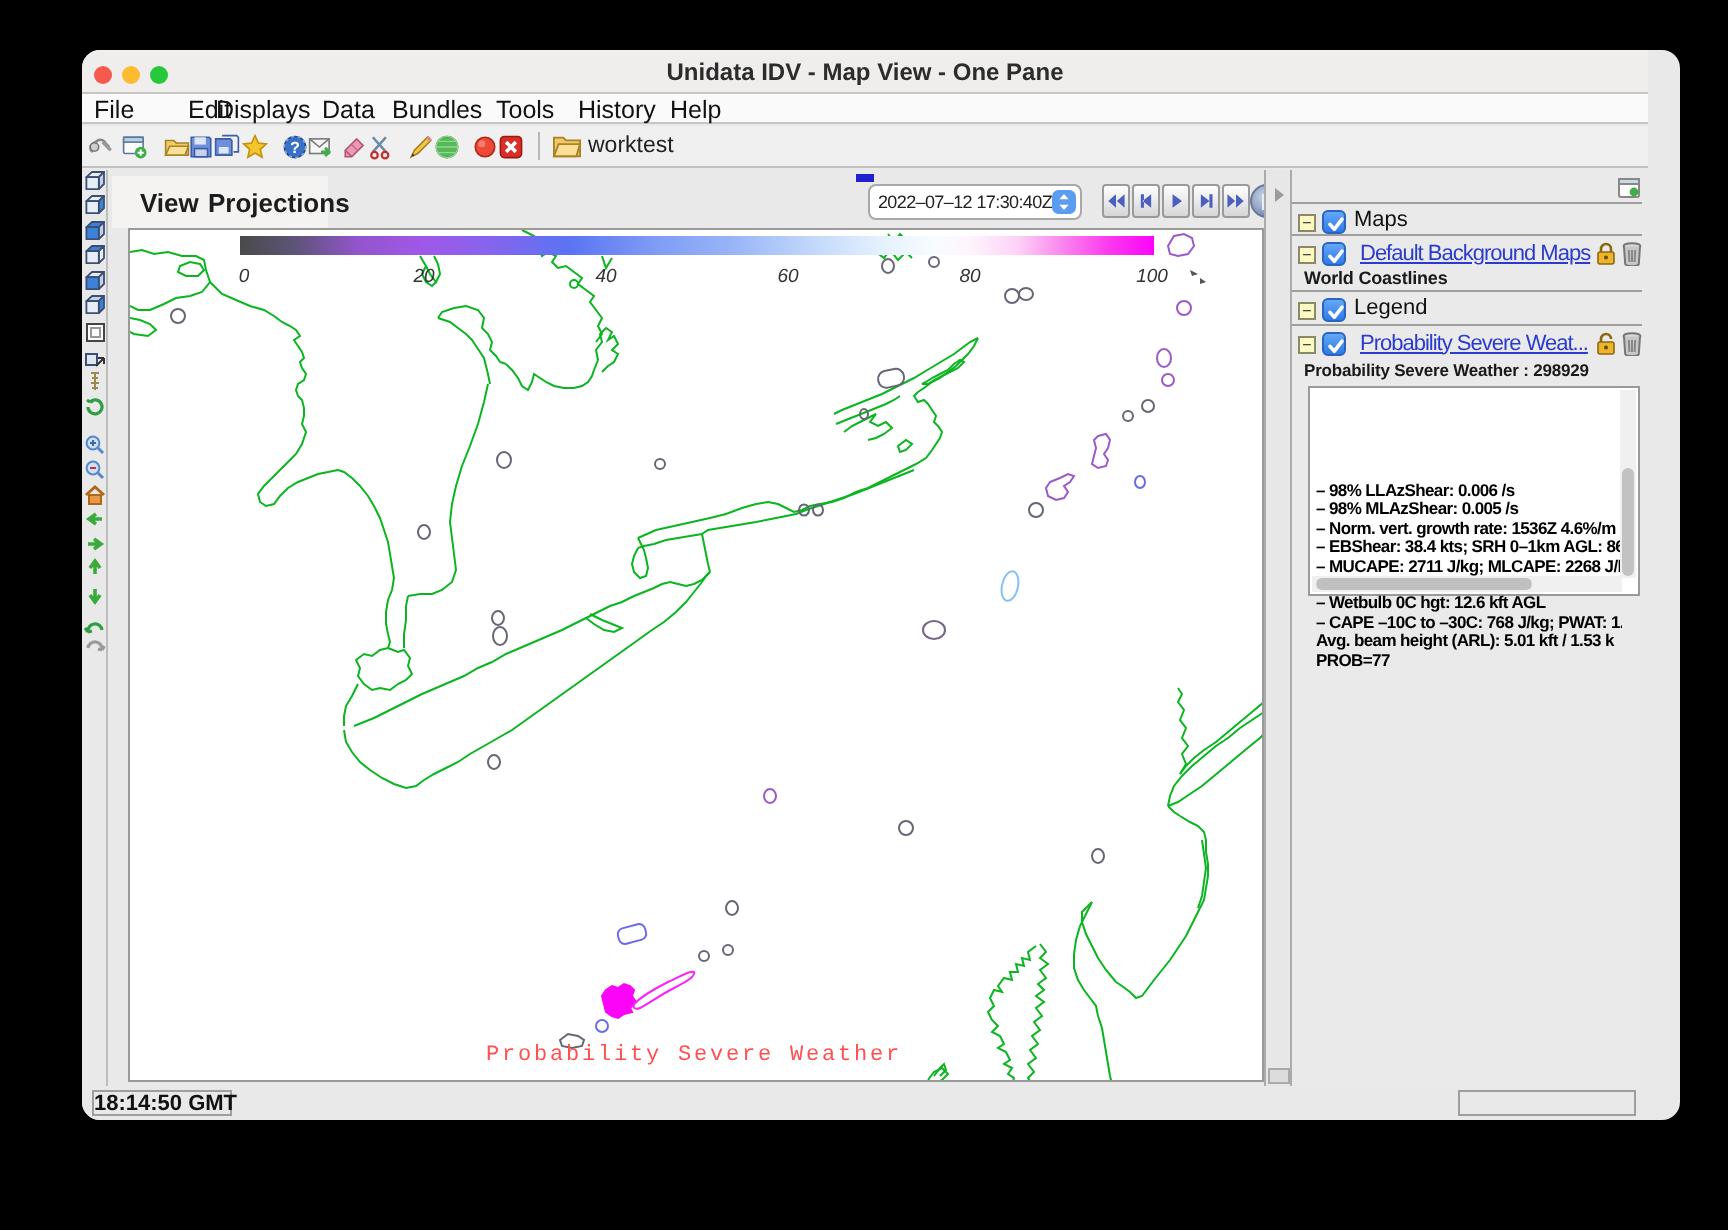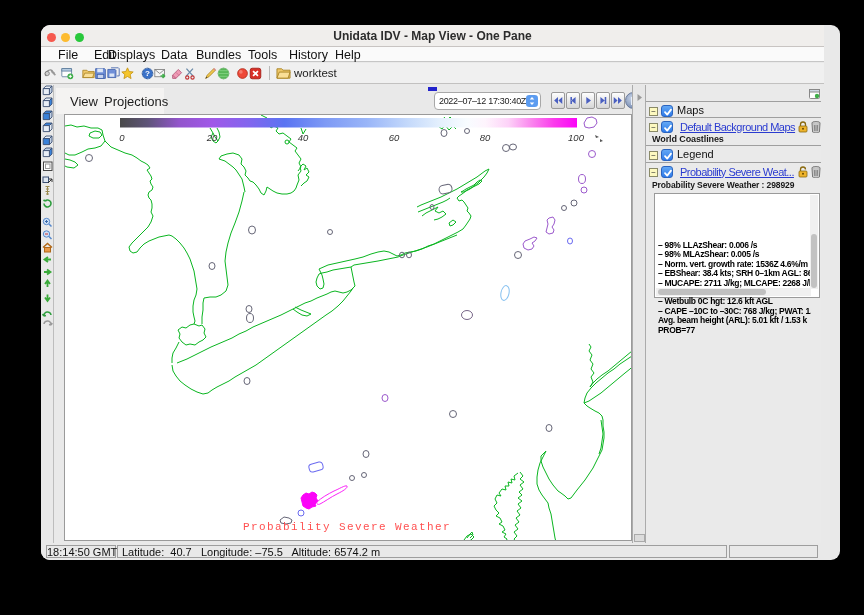--- a/index.html
+++ b/index.html
@@ -14,21 +14,21 @@
   
   #menubar{position:absolute;left:0;top:22px;width:783px;height:15px;background:#fafafa;border-bottom:1px solid #c6c6c6;}
   #menubar span{position:absolute;top:0;font-size:12.5px;color:#111;line-height:16px;}
   
   #toolbar{position:absolute;left:0;top:38px;width:783px;height:21px;background:#f0f0f0;border-bottom:1px solid #c2c1c0;}
   .ti{position:absolute;top:3.5px;width:13px;height:13px;}
   
   #leftbar{position:absolute;left:0;top:60px;width:13px;height:458px;background:#e9e9e9;border-right:1px solid #bdbdbd;}
   #mapzone{position:absolute;left:14px;top:60px;width:577px;height:458px;background:#e9e9e9;}
   #viewtabs{position:absolute;left:1px;top:3px;width:108px;height:26px;background:#f4f3f2;}
-  #viewtabs span{position:absolute;top:0;font-size:13px;color:#1c1c1c;line-height:27px;}
+  #viewtabs span{position:absolute;top:0;font-size:13px;color:#1c1c1c;line-height:27px;font-weight:bold;}
   #canvas{position:absolute;left:9px;top:29px;width:568px;height:427px;background:#fff;border:1px solid #9a9a9a;}
   #splitter{position:absolute;left:591px;top:60px;width:14px;height:458px;background:#e7e7e7;border-left:1px solid #ababab;border-right:1px solid #ababab;}
   #legend{position:absolute;left:605px;top:60px;width:175px;height:458px;background:#eaeaea;}
   #legend .hr{position:absolute;left:0;width:175px;height:1px;background:#9f9f9f;}
   .exp{position:absolute;width:9px;height:9px;background:#fdf9c0;border:1px solid #8a8a68;font-size:8px;line-height:7px;text-align:center;color:#333;}
   .cb{position:absolute;width:12px;height:12px;background:linear-gradient(#63a8f5,#2f7ae8);border:1px solid #2a64c0;border-radius:3px;}
   .link{position:absolute;font-size:11px;letter-spacing:-0.5px;color:#2a3bd0;text-decoration:underline;white-space:nowrap;}
   .btxt{position:absolute;font-size:8.5px;letter-spacing:-0.1px;font-weight:bold;color:#1a1a1a;white-space:nowrap;}
   .tbn{position:absolute;top:7px;width:14px;height:17px;background:linear-gradient(#fefefe,#d6d6d6);border:1px solid #9a9a9a;border-radius:2px;}
   .tbn svg{position:absolute;left:0;top:0;width:12px;height:15px;}
@@ -38,21 +38,21 @@
 </head>
 <body>
 <div id="win">
   <div id="titlebar">
     <div class="tl" style="left:5.5px;background:#f6594e;"></div>
     <div class="tl" style="left:19.5px;background:#fdbb2f;"></div>
     <div class="tl" style="left:33.5px;background:#28c83b;"></div>
     <div id="title">Unidata IDV - Map View - One Pane</div>
   </div>
   <div id="menubar">
-    <span style="left:17px;">File</span>
+    <span style="left:6px;">File</span>
     <span style="left:53px;">Edit</span>
     <span style="left:67px;">Displays</span>
     <span style="left:120px;">Data</span>
     <span style="left:155px;">Bundles</span>
     <span style="left:207px;">Tools</span>
     <span style="left:248px;">History</span>
     <span style="left:294px;">Help</span>
   </div>
   <div id="toolbar">
     <svg class="ti" style="left:2.5px;" viewBox="0 0 16 16">
@@ -441,17 +441,16 @@
       </div>
       <div class="abs" style="right:1px;top:1px;width:8px;height:94px;background:#f0f0f0;">
         <div class="abs" style="left:1px;top:39px;width:6px;height:54px;background:#c2c2c2;border-radius:3px;"></div>
       </div>
       <div class="abs" style="left:1px;bottom:1px;width:155px;height:8px;background:#f0f0f0;">
         <div class="abs" style="left:2px;top:1px;width:108px;height:6px;background:#c0c0c0;border-radius:3px;"></div>
       </div>
     </div>
   </div>
   <div id="statusbar">
-    <div class="sbox" style="left:5px;width:70px;text-align:left;">18:14:50 GMT</div>
-    <div class="sbox" style="left:76px;width:610px;padding-left:4px;">Latitude:&nbsp; 40.7&nbsp;&nbsp; Longitude: –75.5&nbsp;&nbsp; Altitude: 6574.2 m</div>
+    <div class="sbox" style="left:5px;width:70px;text-align:left;font-weight:bold;">18:14:50 GMT</div>
     <div class="sbox" style="left:688px;width:89px;"></div>
   </div>
 </div>
 
 </body></html>

